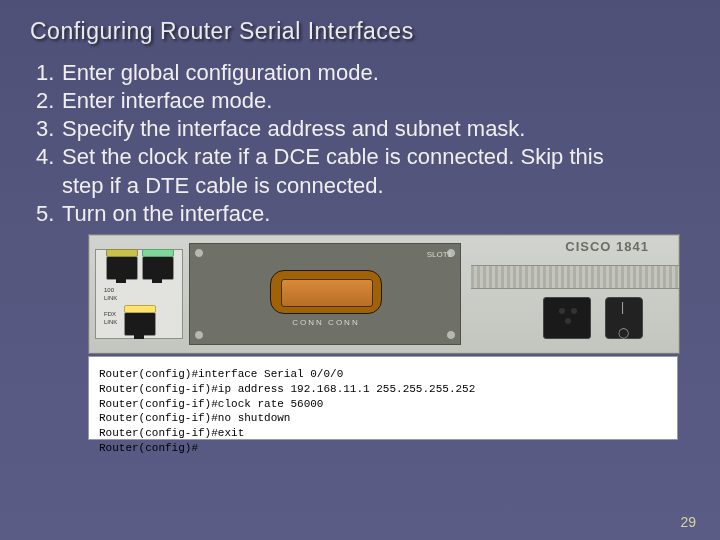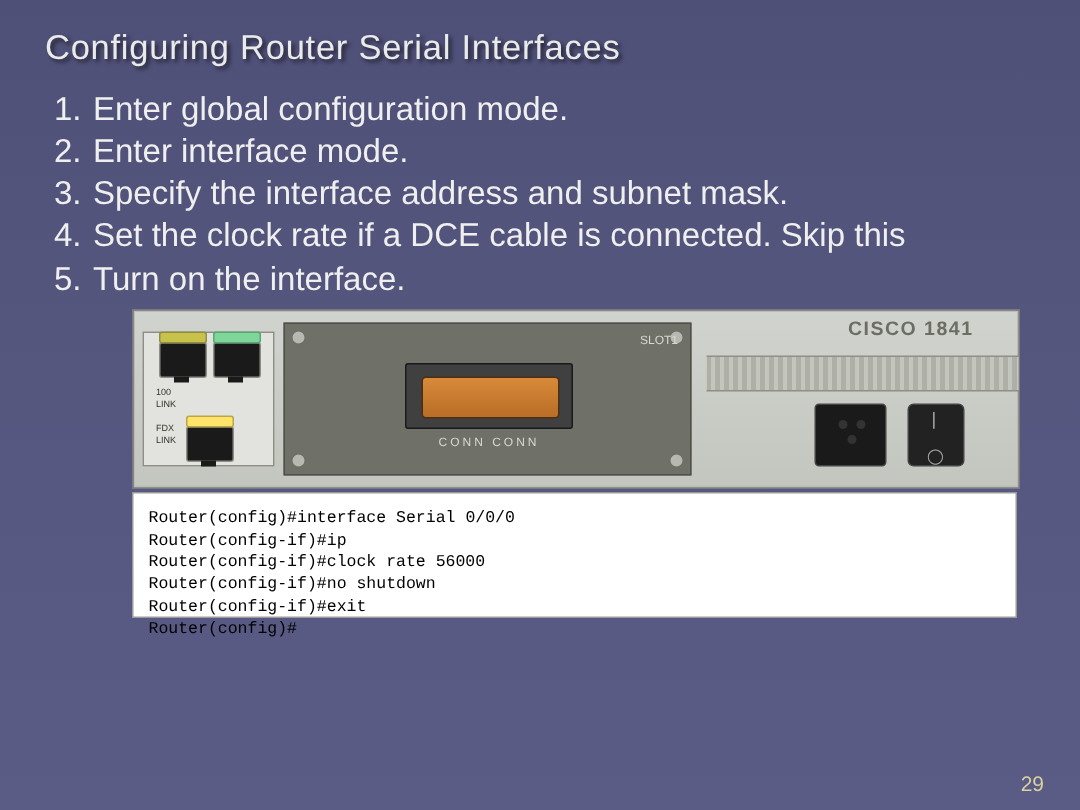--- a/index.html
+++ b/index.html
@@ -67,21 +67,21 @@
   .rj.c { left: 28px; top: 62px; }
   .rj.c::before { content:""; position:absolute; left:-1px; top:-8px; width:30px; height:6px; background:#ffe36a; border:1px solid #b7a748; border-radius:2px; }
 
   .module {
     position: absolute; left: 100px; top: 8px; width: 270px; height: 100px;
     background: #6f7169; border: 1px solid #4f5149;
   }
   .module .screw { position:absolute; width:8px; height:8px; background:#b6b8b1; border-radius:50%; border:1px solid #6d6f67; }
   .module .screw.s1{ left:4px; top:4px; } .module .screw.s2{ right:4px; top:4px; }
   .module .screw.s3{ left:4px; bottom:4px; } .module .screw.s4{ right:4px; bottom:4px; }
-  .serial { position:absolute; left:80px; top:26px; width:110px; height:42px; background:#404040; border:1px solid #1a1a1a; border-radius:2px; }
+  .serial { position:absolute; left:80px; top:26px; width:110px; height:42px; background:#a16207; border:1px solid #1a1a1a; border-radius:14px; }
   .serial .conn { position:absolute; left:10px; top:8px; width:90px; height:26px; background:linear-gradient(#d88a3a,#b96e26); border:1px solid #4a2f12; border-radius:3px; }
   .serial .lbl { position:absolute; bottom:-14px; width:100%; text-align:center; font-size:8px; color:#d7d8d0; letter-spacing:2px; }
   .module .slotlbl { position:absolute; right:8px; top:6px; font-size:8px; color:#d7d8d0; }
 
   .brand { position:absolute; right:30px; top:4px; font-size:13px; font-weight:600; color:#6c6e64; letter-spacing:1px; }
   .strip { position:absolute; right:0; top:30px; width:208px; height:22px; background:repeating-linear-gradient(90deg,#aeb0a8 0 3px,#c4c6be 3px 6px); border-top:1px solid #8e8f86; border-bottom:1px solid #8e8f86; }
   .rocker { position:absolute; right:36px; top:62px; width:36px; height:40px; background:#222; border:1px solid #444; border-radius:4px; }
   .rocker::before{ content:"|"; color:#aaa; position:absolute; left:15px; top:2px; font-size:12px; }
   .rocker::after{ content:"◯"; color:#aaa; position:absolute; left:12px; bottom:0; font-size:10px; }
   .acplug { position:absolute; right:88px; top:62px; width:46px; height:40px; background:#1a1a1a; border:1px solid #444; border-radius:3px; }
@@ -131,20 +131,24 @@
       <span class="txt">Enter interface mode.</span>
     </div>
     <div class="step">
       <span class="num">3.</span>
       <span class="txt">Specify the interface address and subnet mask.</span>
     </div>
     <div class="step">
       <span class="num">4.</span>
       <span class="txt">Set the clock rate if a DCE cable is connected. Skip this</span>
     </div>
+    <div class="step cont">
+      <span class="num"></span>
+      <span class="txt">step if a DTE cable is connected.</span>
+    </div>
     <div class="step">
       <span class="num">5.</span>
       <span class="txt">Turn on the interface.</span>
     </div>
   </div>
 
   <div class="router">
     <div class="faceplate">
       <div class="rj a"></div>
       <div class="rj b"></div>
@@ -163,21 +167,21 @@
       </div>
     </div>
     <div class="brand">CISCO 1841</div>
     <div class="strip"></div>
     <div class="acplug"></div>
     <div class="rocker"></div>
   </div>
 
   <div class="term">
     <div class="line"><span class="prompt">Router(config)#</span><span class="cmdhead">interface </span><span class="cmdbold">Serial 0/0/0</span></div>
-    <div class="line"><span class="prompt">Router(config-if)#</span><span class="cmdhead">ip </span></div>
+    <div class="line"><span class="prompt">Router(config-if)#</span><span class="cmdhead">ip </span><span class="cmdbold">address 192.168.11.1 255.255.255.252</span></div>
     <div class="line"><span class="prompt">Router(config-if)#</span><span class="cmdhead"></span><span class="cmdbold">clock rate 56000</span></div>
     <div class="line"><span class="prompt">Router(config-if)#</span><span class="cmdhead"></span><span class="cmdbold">no shutdown</span></div>
     <div class="line"><span class="prompt">Router(config-if)#</span><span class="cmdhead"></span><span class="cmdbold">exit</span></div>
     <div class="line"><span class="prompt">Router(config)#</span><span class="cmdhead"></span><span class="cmdbold"></span></div>
   </div>
 
   <div class="pagenum">29</div>
 </div>
 
 </body></html>

